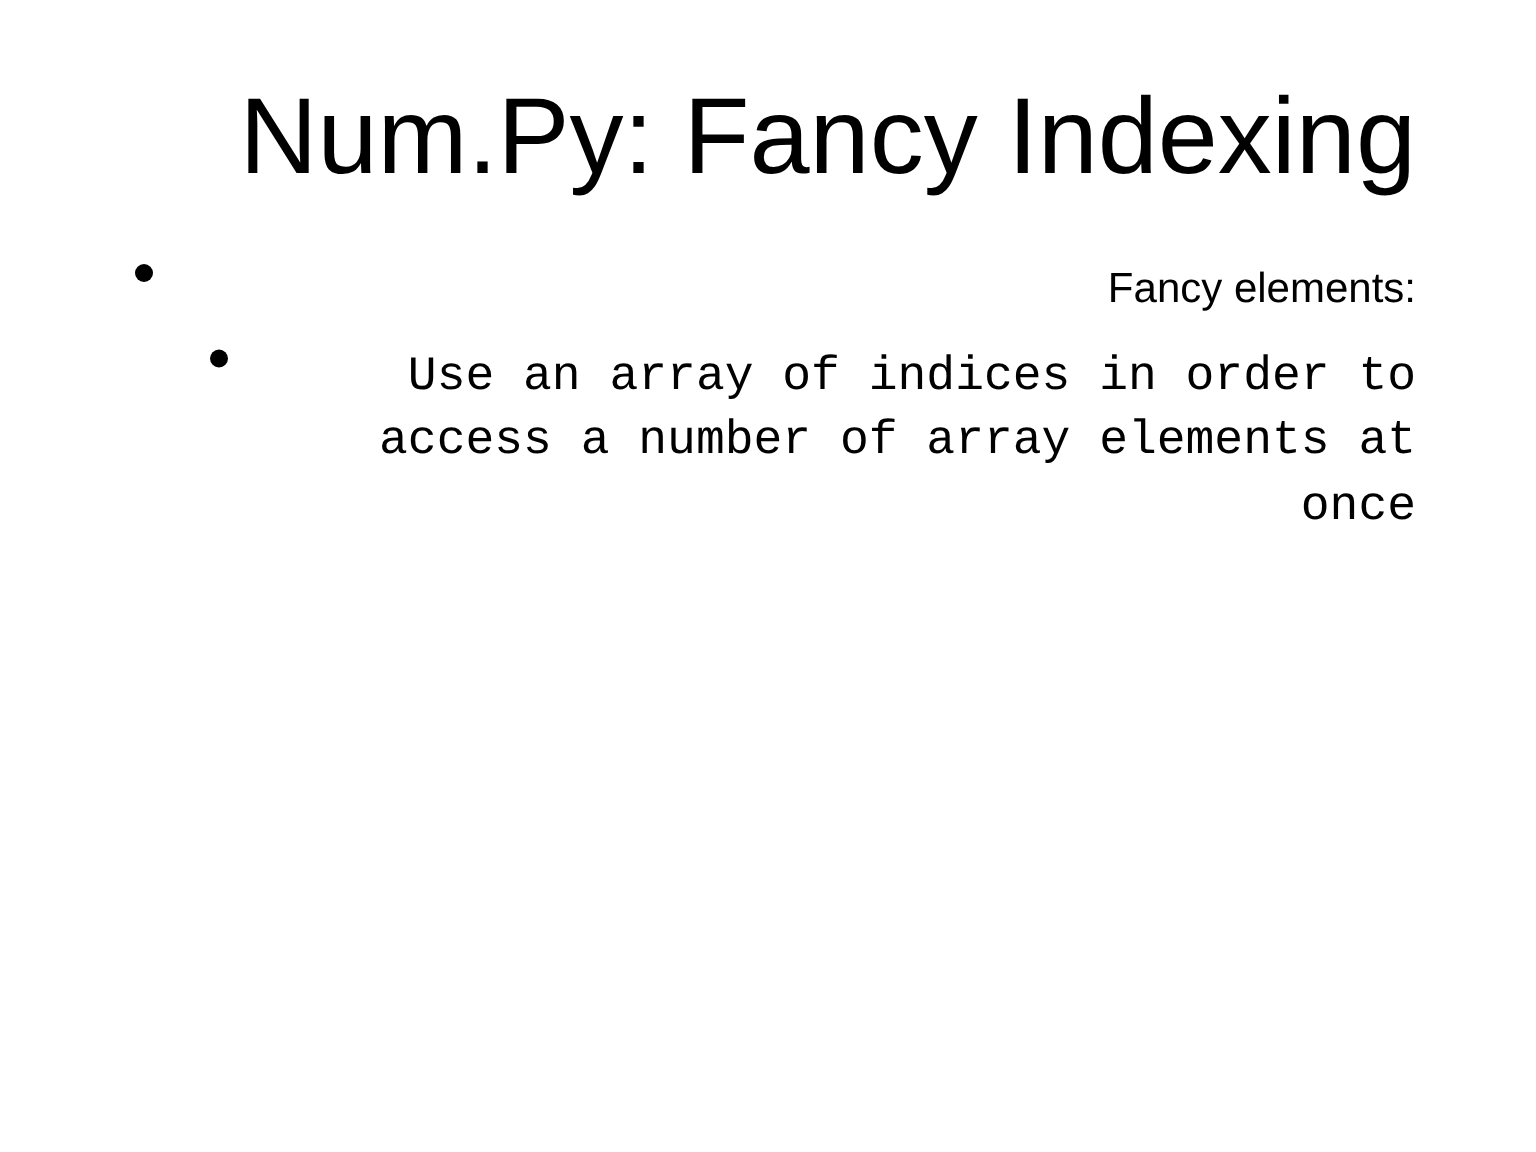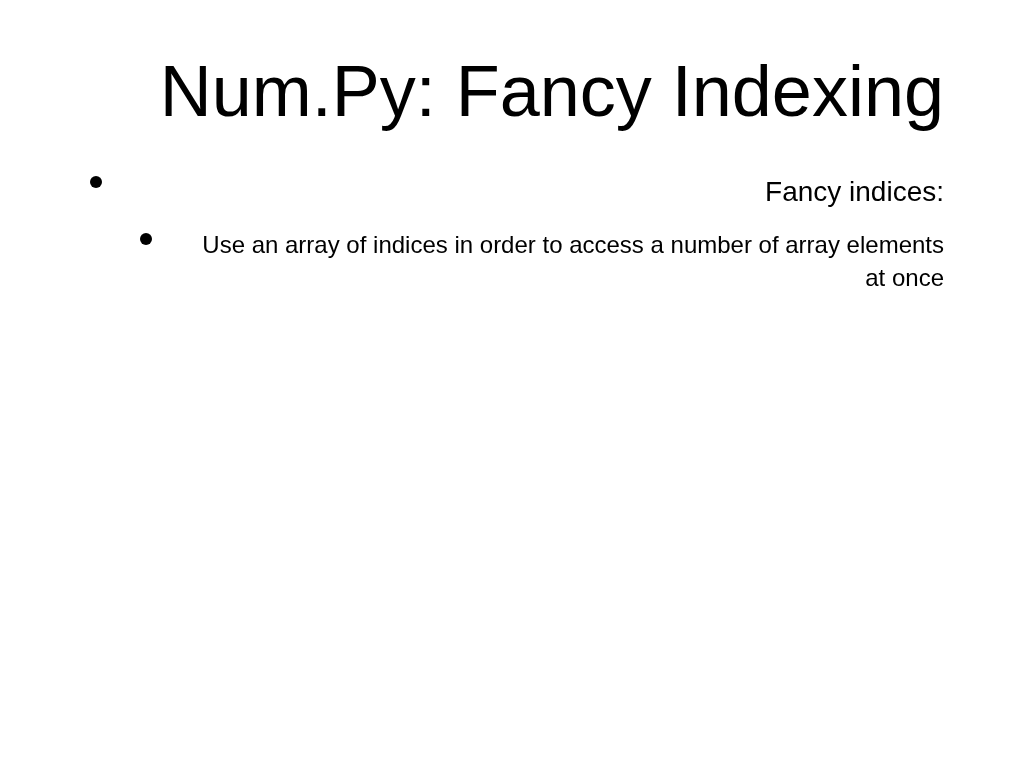--- a/index.html
+++ b/index.html
@@ -51,42 +51,43 @@
       border-radius: 50%;
     }
     .sub-bullet-list {
       list-style: none;
       margin-left: 0;
       margin-top: 18px;
     }
     .bullet-item-2 {
       position: relative;
       padding-left: 50px;
-      font-size: 24px;
+      font-size: 32px;
       line-height: 1.35;
+      font-family: Liberation Mono, monospace;
     }
     .bullet-item-2::before {
       content: '';
       position: absolute;
       left: 10px;
       top: 4px;
       width: 12px;
       height: 12px;
       background: #000000;
       border-radius: 50%;
     }
   </style>
 </head>
 <body>
 
 <div class="slide">
   <h1 class="title">Num.Py: Fancy Indexing</h1>
   <ul class="bullet-list">
     <li class="bullet-item-1">
-      <span>Fancy indices:</span>
+      <span>Fancy elements:</span>
       <ul class="sub-bullet-list">
         <li class="bullet-item-2">
           <span>Use an array of indices in order to access a number of array elements at once</span>
         </li>
       </ul>
     </li>
   </ul>
 </div>
 
 </body></html>

